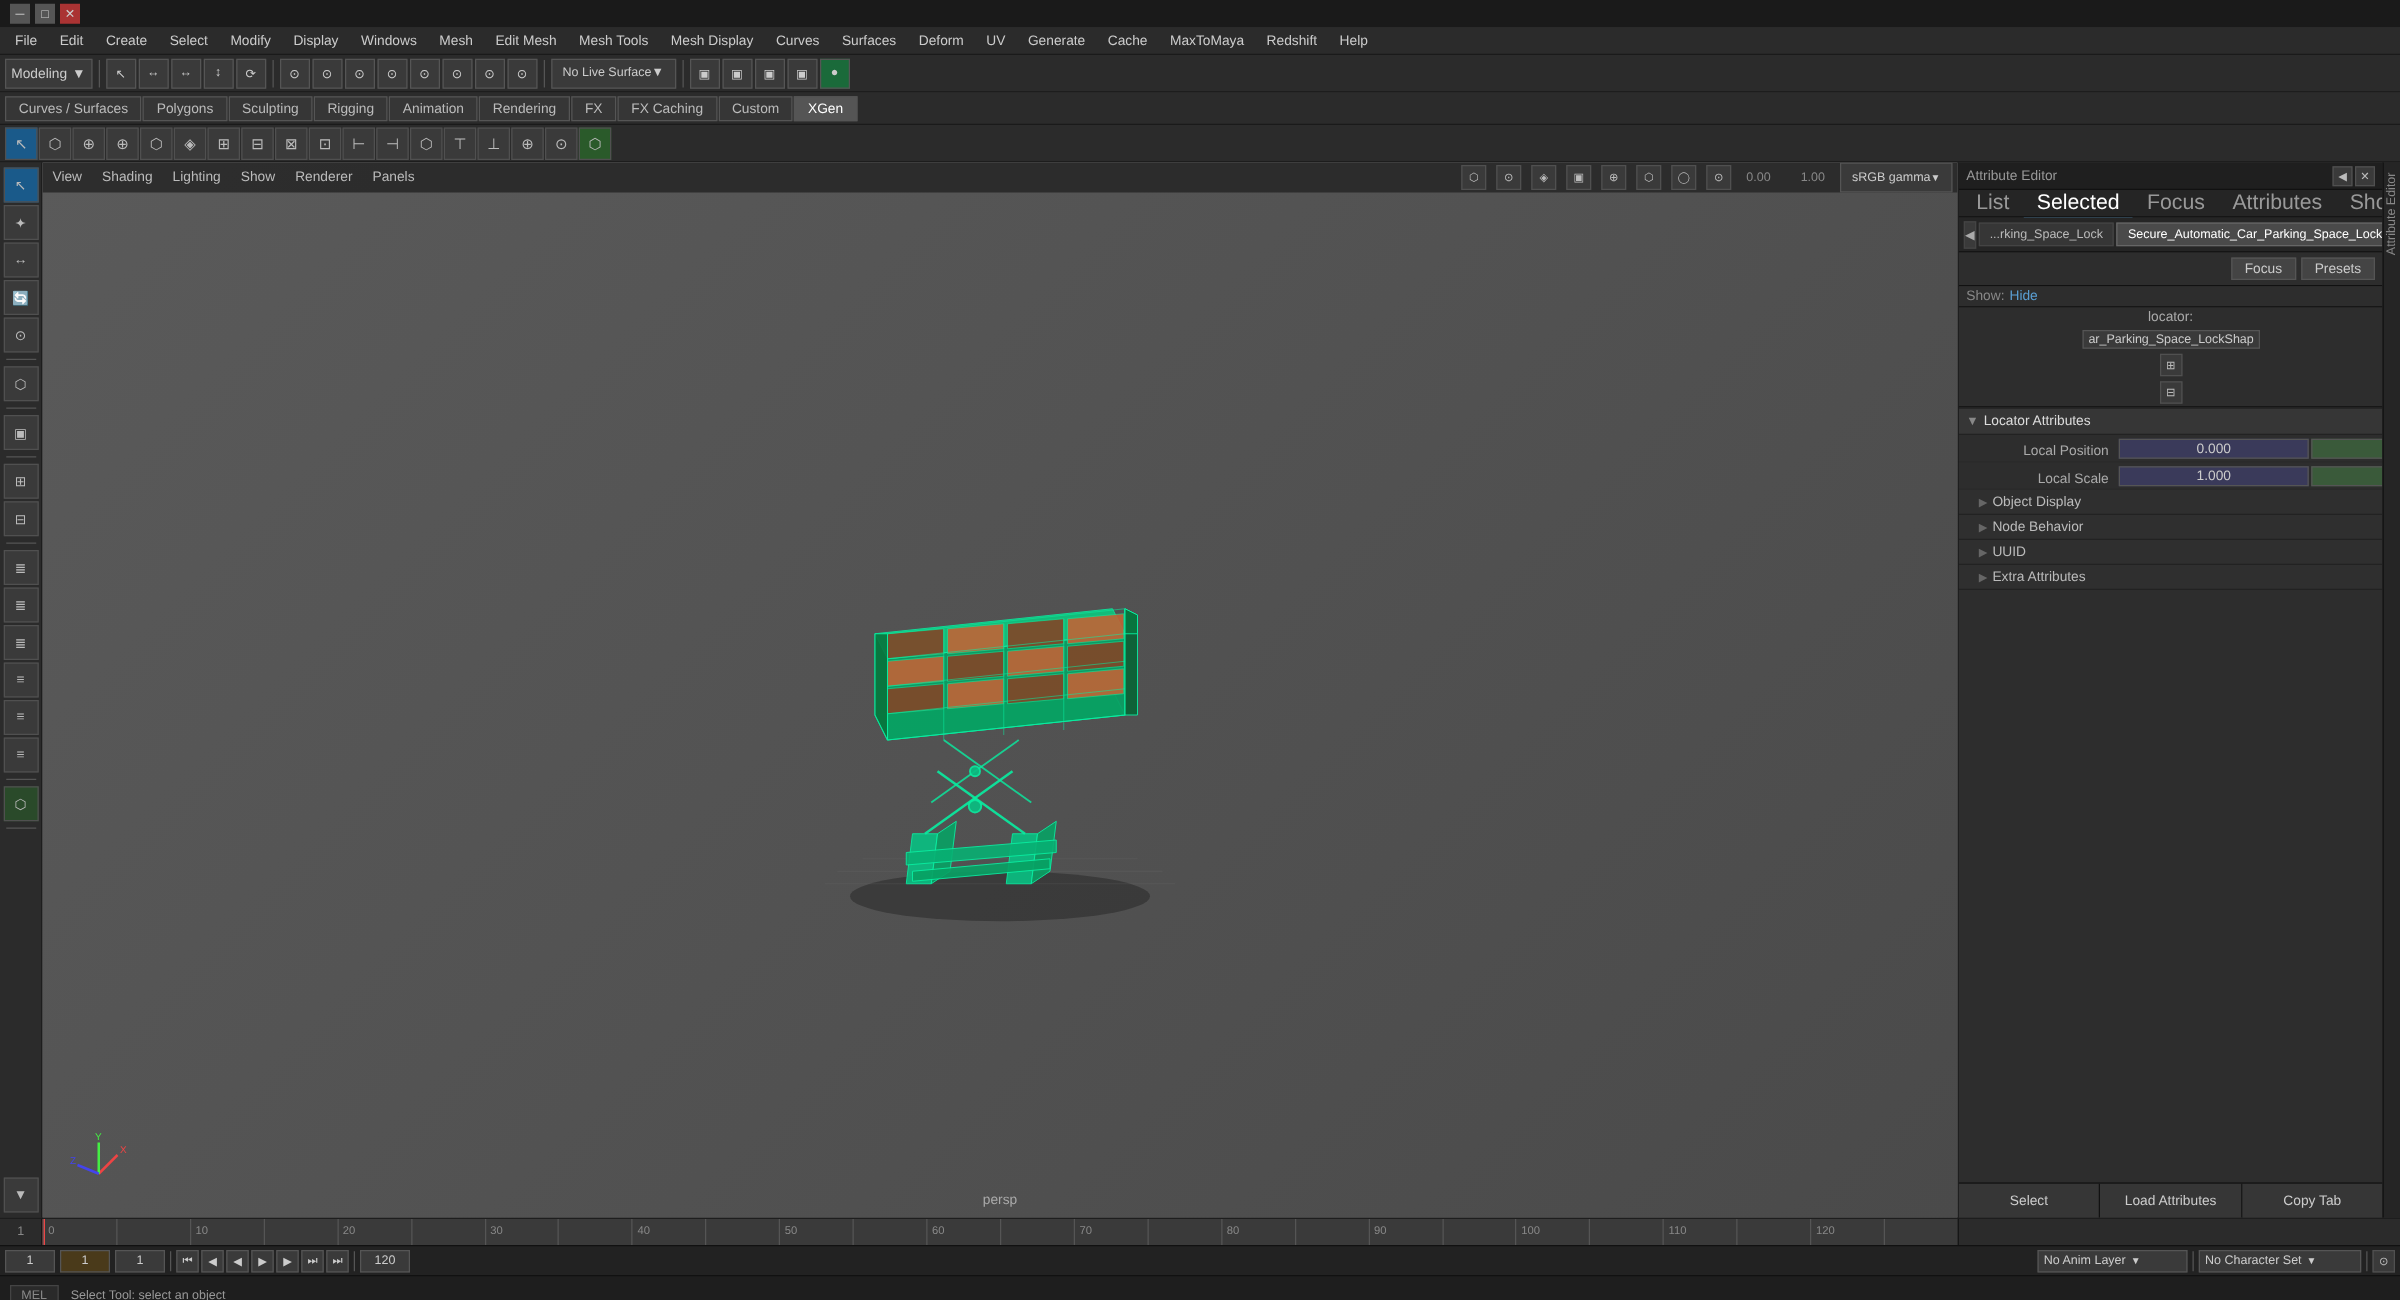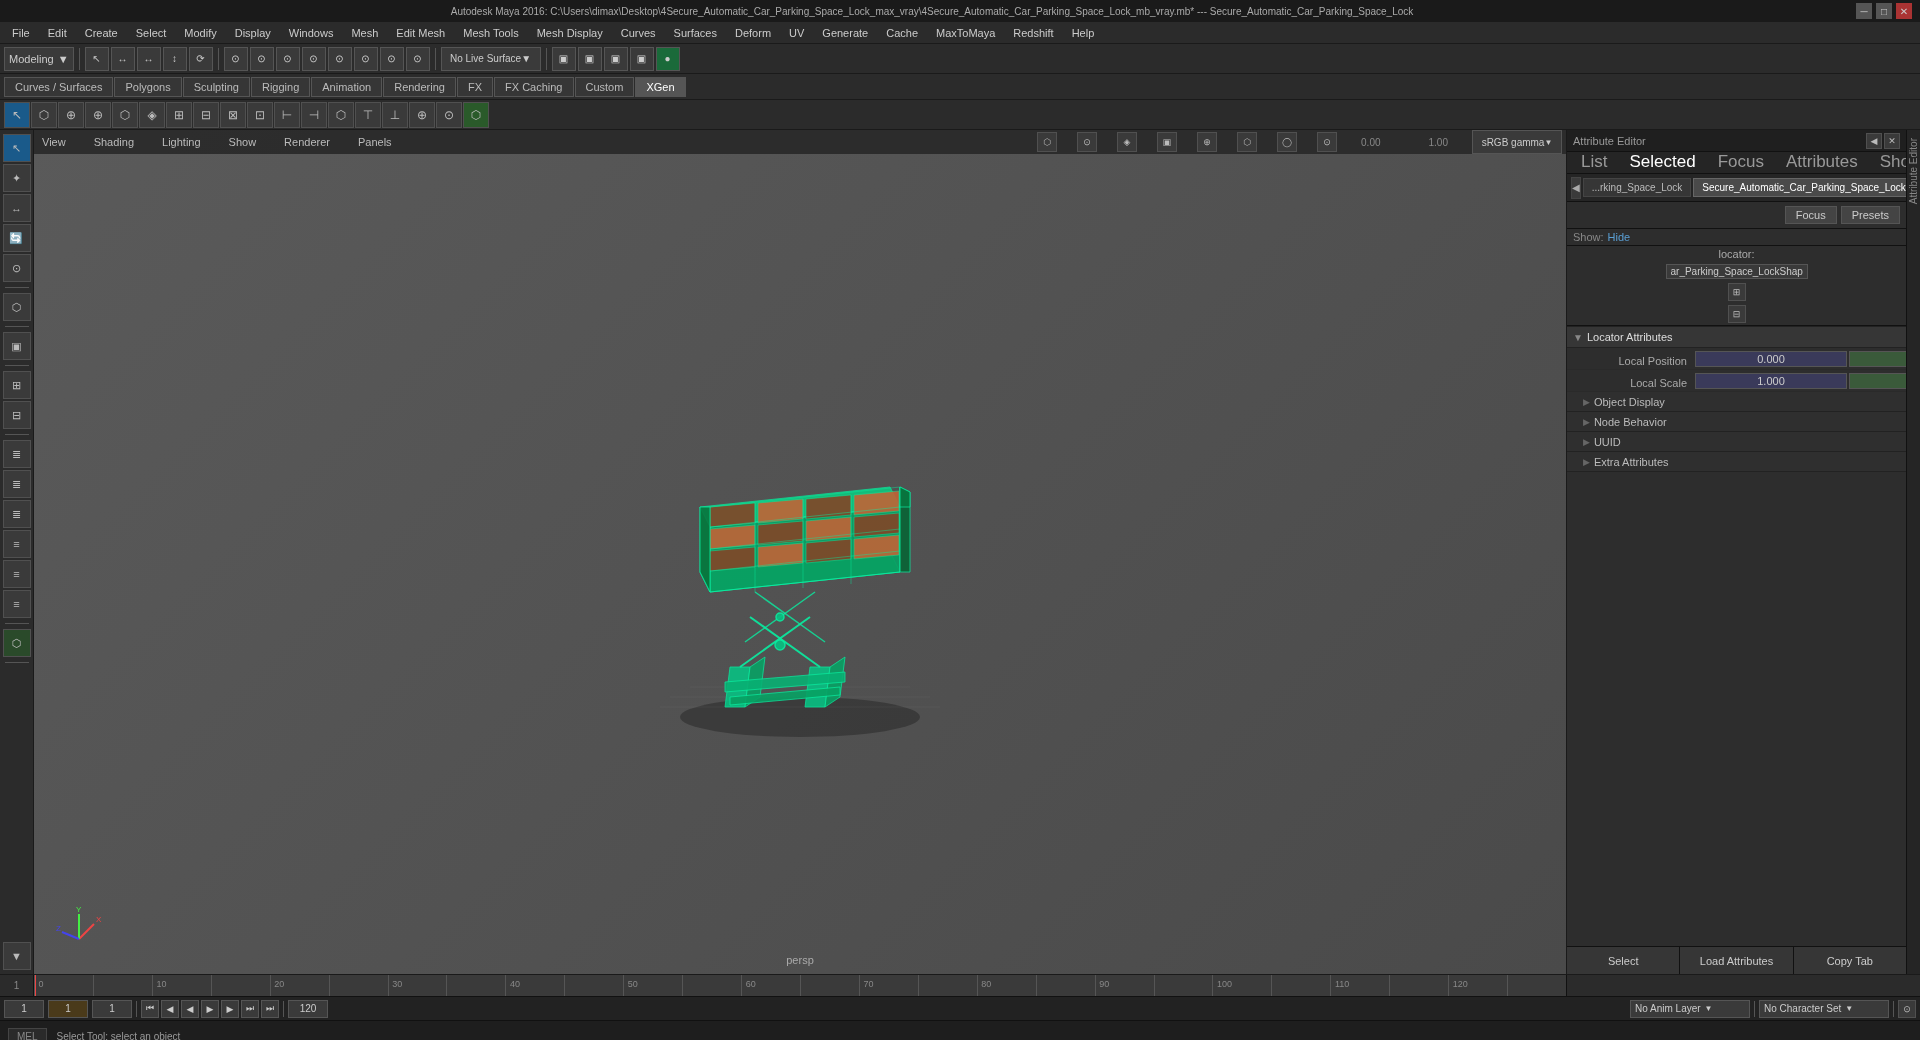--- a/index.html
+++ b/index.html
@@ -182,21 +182,21 @@
 
     
     #viewport-toolbar {
       position: absolute;
       top: 0; left: 0; right: 0;
       height: 24px;
       background: rgba(40,40,40,0.9);
       display: flex;
       align-items: center;
       padding: 0 4px;
-      gap: 20px;
+      gap: 8px;
       z-index: 10;
     }
     .vp-menu { color: #bbb; cursor: pointer; font-size: 11px; padding: 2px 4px; }
 
     
     #model-container {
       position: absolute;
       top: 30px;
       left: 0;
       right: 0;
@@ -519,21 +519,20 @@
 
     
     #model-svg {
       opacity: 0.9;
     }
   </style>
 </head>
 <body>
 
 <div id="title-bar">
-  <span style="font-size:10px; color:#aaa; flex:1; text-align:center; overflow:hidden; white-space:nowrap; text-overflow:ellipsis;">Autodesk Maya 2016: C:\Users\dimax\Desktop\4Secure_Automatic_Car_Parking_Space_Lock_max_vray\4Secure_Automatic_Car_Parking_Space_Lock_mb_vray.mb* --- Secure_Automatic_Car_Parking_Space_Lock</span>
   <div class="win-buttons">
     <button class="win-btn">─</button>
     <button class="win-btn">□</button>
     <button class="win-btn" style="background:#aa3333;">✕</button>
   </div>
 </div>
 
 <div id="menu-bar">
   <div class="menu-item">File</div>
   <div class="menu-item">Edit</div>

